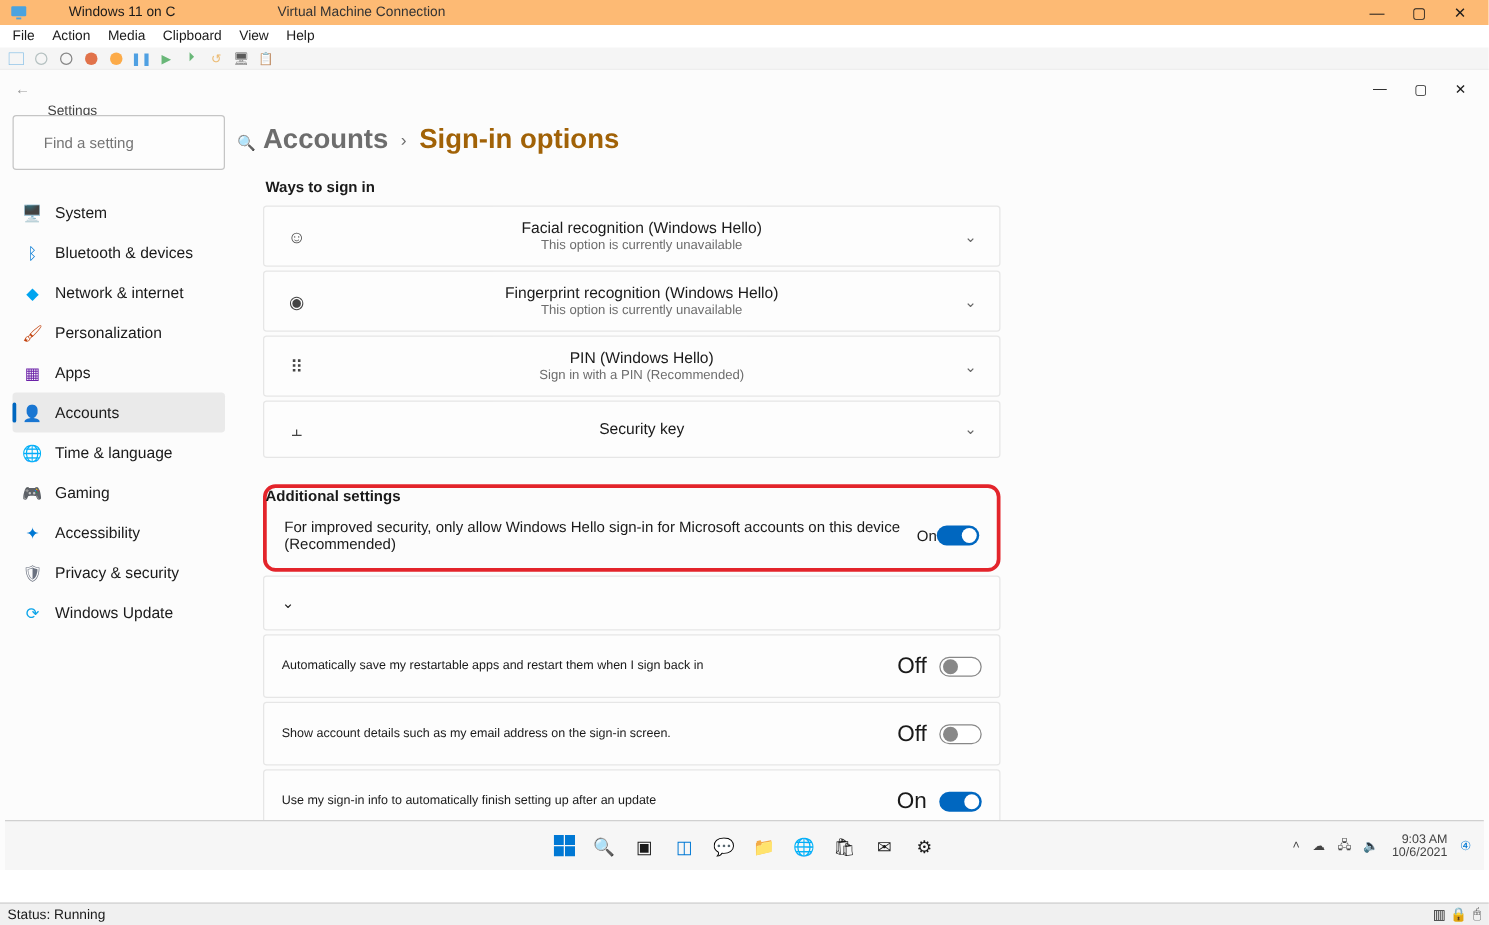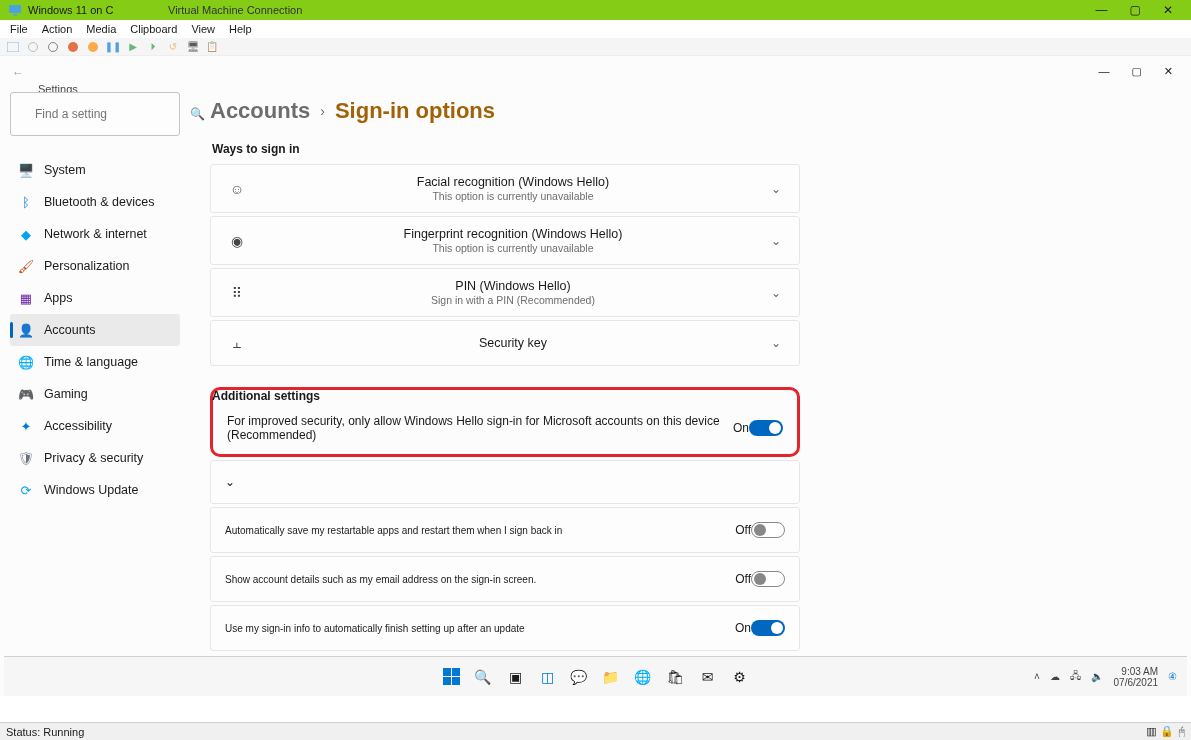--- a/index.html
+++ b/index.html
@@ -1,19 +1,19 @@
 <!DOCTYPE html>
 <html><head>
 <meta charset="utf-8">
 <style>
   * { box-sizing: border-box; margin: 0; padding: 0; font-family: "Segoe UI", Arial, sans-serif; }
   body { width: 1191px; height: 740px; background: #fff; overflow: hidden; font-size: 12px; color: #1a1a1a; }
   
   
-  .vm-titlebar { height: 20px; display: flex; align-items: center; padding: 0 8px; font-size: 11px; background: #84cc16; }
+  .vm-titlebar { height: 20px; display: flex; align-items: center; padding: 0 8px; font-size: 11px; background: #fdba74; gap: 27px; }
   .vm-titlebar .vm-icon { width: 14px; height: 14px; margin-right: 6px; display:inline-flex; align-items:center; justify-content:center;}
   .vm-titlebar .title1 { width: 140px; }
   .vm-titlebar .title2 { color: #333; }
   .vm-winbtns { margin-left: auto; display: flex; gap: 22px; padding-right:10px;}
   .vm-winbtns span { font-size: 12px; cursor: pointer; }
   .vm-menubar { height: 18px; display: flex; align-items: center; padding: 0 10px; gap: 14px; font-size: 11px; }
   .vm-menubar span { cursor: pointer; }
   .vm-toolbar { height: 18px; display: flex; align-items: center; padding: 0 6px; gap: 6px; background: #f5f5f5; border-bottom:1px solid #eee;}
   .vm-toolbar .tbtn { width: 14px; height: 14px; display:flex; align-items:center; justify-content:center; font-size:10px; opacity:0.7;}
   .dot-gray { width:10px;height:10px;border-radius:50%;border:1px solid #9aa;}
@@ -57,21 +57,21 @@
   .card .csub  { font-size:10.5px; color:#6d6d6d; margin-top:1px;}
   .card .chevd { font-size:12px; color:#666; padding:0 4px;}
   
   .highlight-box { border: 3px solid #e3242b; border-radius:10px; padding: 2px 0; margin-top:-18px; padding-top:14px; margin-bottom:3px;}
   .highlight-box .card { margin:0; border:none; background:transparent;}
   
   .toggle-row { border:1px solid #e6e6e6; background:#fdfdfd; border-radius:3px; display:flex; align-items:center; padding:14px 14px; margin-bottom:3px; min-height:42px;}
   .toggle-row .ttext { flex:1; font-size:10px;}
   .toggle-row .tsubwrap { flex:1; display:flex; flex-direction:column;}
   .toggle-row .tsub { font-size:10.5px; color:#6d6d6d; margin-top:1px;}
-  .toggle-row .tval { font-size:12px; }
+  .toggle-row .tval { font-size:18px; margin-right:10px;}
   .toggle { width:34px; height:16px; border-radius:10px; position:relative; cursor:pointer;}
   .toggle.on { background:#0067c0;}
   .toggle.on::after { content:""; position:absolute; right:2px; top:2px; width:12px; height:12px; background:#fff; border-radius:50%;}
   .toggle.off { background:#fff; border:1px solid #888;}
   .toggle.off::after { content:""; position:absolute; left:2px; top:1px; width:12px; height:12px; background:#888; border-radius:50%;}
   
   
   .taskbar { position:absolute; bottom:0; left:4px; right:4px; height:40px; border-top:1px solid #d0d0d0; background:#f6f6f6; display:flex; align-items:center;}
   .taskbar .center-icons { position:absolute; left:50%; transform:translateX(-50%); display:flex; gap:10px;}
   .taskbar .ticon { width:22px; height:22px; display:flex; align-items:center; justify-content:center; font-size:14px; cursor:pointer;}
@@ -309,21 +309,21 @@
       <span class="ticon">✉</span>
       <span class="ticon">⚙</span>
     </div>
     <div class="tray">
       <span>˄</span>
       <span>☁</span>
       <span>🖧</span>
       <span>🔈</span>
       <div class="clock">
         <div>9:03 AM</div>
-        <div>07/6/2021</div>
+        <div>10/6/2021</div>
       </div>
       <span style="color:#0078d4;">④</span>
     </div>
   </div>
 </div>
 
 <div class="statusbar">
   <span>Status: Running</span>
   <span style="margin-left:auto; display:flex; gap:4px;">
     <span>▥</span>

